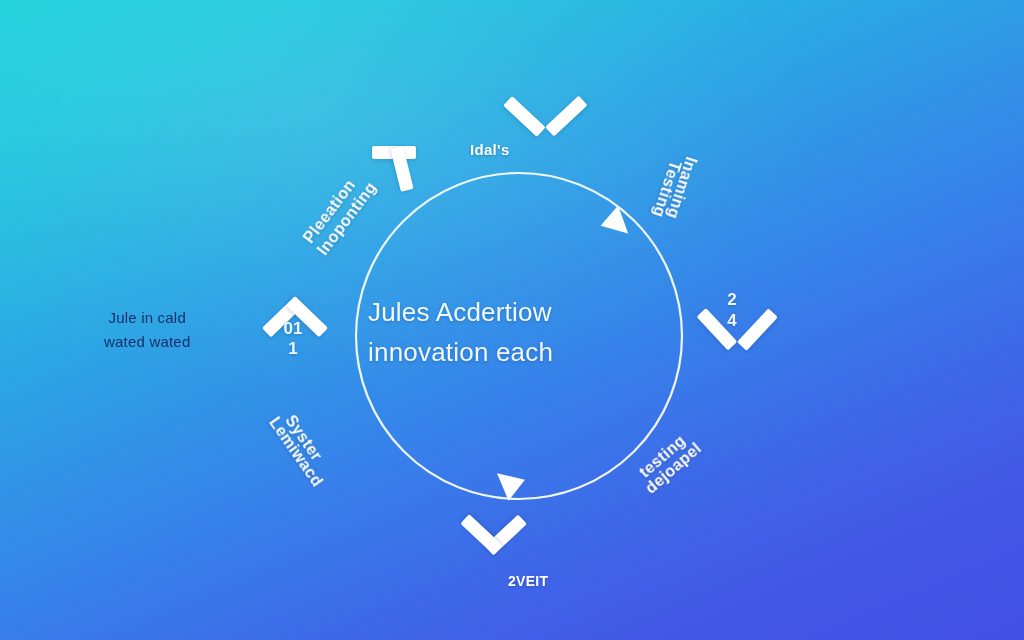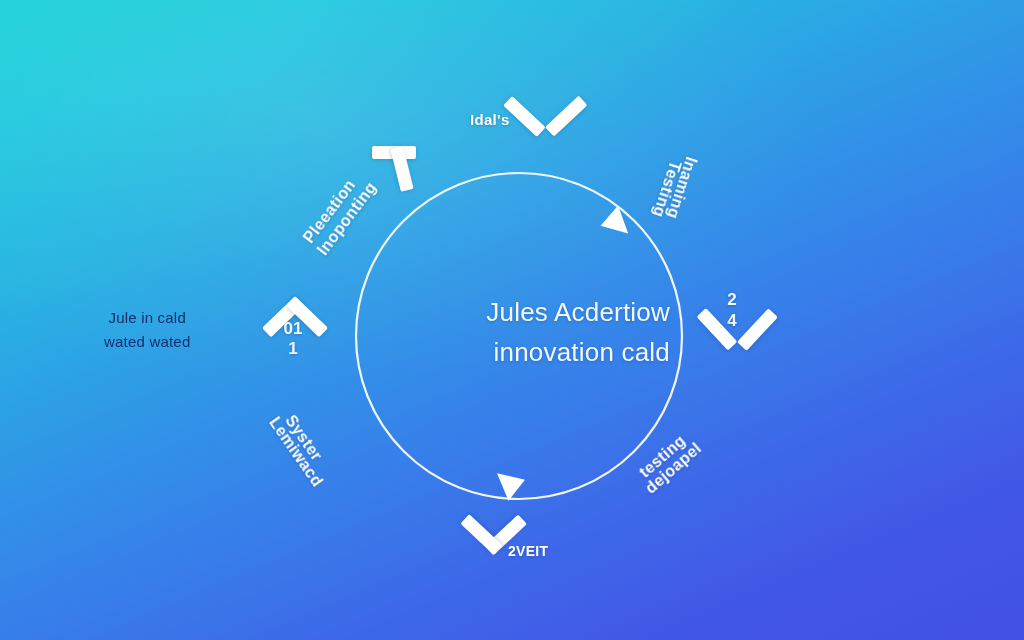--- a/index.html
+++ b/index.html
@@ -42,41 +42,42 @@
     width: 330px;
     height: 332px;
   }
   .ring-wrap svg { display: block; overflow: visible; }
 
   .center-text {
     position: absolute;
     left: 368px;
     top: 292px;
     width: 302px;
-    text-align: right;
+    text-align: left;
     color: #f2f8ff;
     font-size: 26px;
     line-height: 40px;
     font-weight: 400;
     letter-spacing: 0.2px;
     text-shadow: 0 1px 3px rgba(10,40,90,0.25);
   }
 
   .label {
     position: absolute;
     color: #ffffff;
     font-size: 15px;
     line-height: 19px;
     font-weight: 600;
     letter-spacing: 0.3px;
     white-space: nowrap;
     text-shadow: 0 1px 3px rgba(10,40,90,0.30);
   }
   .label.blurry {
     filter: blur(0.35px);
+    margin-top: 30px;
   }
 
   
   .word-stack {
     position: absolute;
     width: 0;
     height: 0;
   }
   .word-stack span {
     position: absolute;
@@ -142,21 +143,21 @@
       <circle cx="165" cy="166" r="163" fill="none" stroke="#ffffff" stroke-width="2.2" stroke-opacity="0.92"></circle>
 
       <polygon points="0,-13 22,7 -6,13" fill="#ffffff" transform="translate(258,47) rotate(28)"></polygon>
 
       <polygon points="0,-13 22,7 -6,13" fill="#ffffff" transform="translate(160,319) rotate(205)"></polygon>
     </svg>
   </div>
 
   <div class="center-text">
     <div>Jules Acdertiow</div>
-    <div>innovation cald</div>
+    <div>innovation each</div>
   </div>
 
   <div class="chev" style="left:512px; top:96px;">
     <i style="width:46px; height:13px; transform: rotate(43deg);"></i>
     <i style="width:46px; height:13px; transform: translate(33px,31px) rotate(-43deg);"></i>
   </div>
   <div class="label blurry" style="left:470px; top:110px;">Idal's</div>
 
   <div class="word-stack" style="left:700px; top:160px;">
     <span style="transform: rotate(108deg);">Inaming</span>

